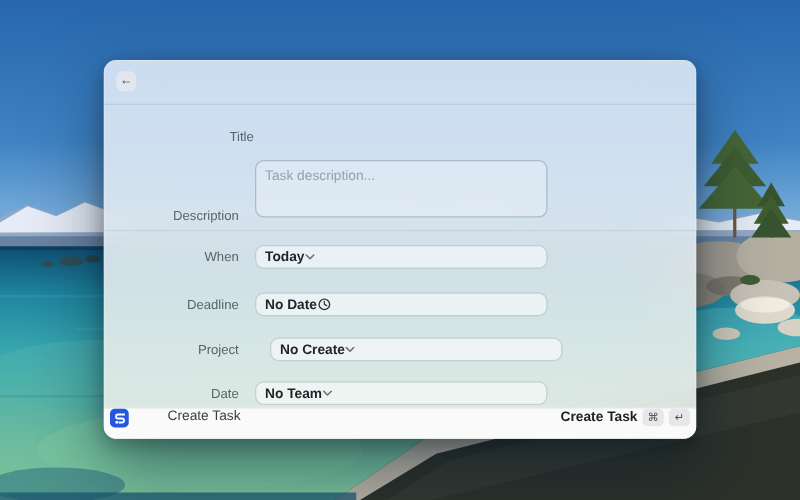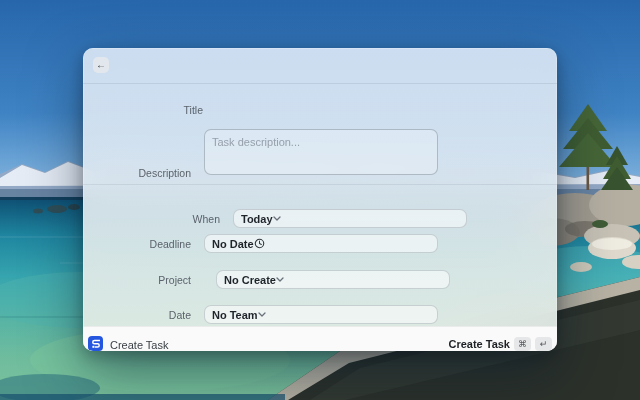--- a/index.html
+++ b/index.html
@@ -32,30 +32,30 @@
   .title-input::placeholder{color:#8e98a5;}
 
   .row-desc{top:85px;height:46px;align-items:flex-end;}
   .row-desc .lbl{padding-top:7px;}
   .desc-input{width:100%;height:46px;box-sizing:border-box;border:1px solid rgba(95,108,120,0.38);border-radius:7px;
     background:rgba(255,255,255,0.26);padding:6px 7px;font-family:"Liberation Sans",sans-serif;
     font-size:11px;color:#22262c;resize:none;outline:none;}
   .desc-input::placeholder{color:#96a0ac;}
 
   .row-select{height:19px;align-items:center;}
-  .row-when{top:161px;padding-left:29px;} .row-deadline{top:186px;} .row-project{top:222px;gap:12px;} .row-team{top:257px;}
+  .row-when{top:148px;} .row-deadline{top:186px;} .row-project{top:222px;gap:12px;} .row-team{top:257px;}
   .select-btn{width:100%;height:19px;box-sizing:border-box;display:flex;align-items:center;
     background:rgba(255,255,255,0.55);border:1px solid rgba(110,122,134,0.30);border-radius:7px;
     padding:0 7px;cursor:pointer;}
   .select-btn .val{font-size:11px;font-weight:bold;color:#1f242a;}
   .icon-svg{display:flex;align-items:center;}
 
   .win-footer{position:absolute;left:0;right:0;bottom:0;height:25px;
     background:rgba(251,251,251,0.95);border-top:1px solid rgba(40,55,70,0.07);
-    display:flex;align-items:flex-end;padding:0 5px;box-sizing:border-box;}
+    display:flex;align-items:flex-start;padding:0 5px;box-sizing:border-box;gap:24px;}
   .app-badge{width:15px;height:15px;border-radius:4px;display:flex;align-items:center;justify-content:center;flex:0 0 auto;}
   .footer-app-label{margin-left:7px;font-size:11px;color:#3c4147;}
   .footer-spacer{flex:1;}
   .submit-btn{display:flex;align-items:center;background:none;border:none;padding:0;cursor:pointer;font-family:"Liberation Sans",sans-serif;}
   .submit-label{font-size:11px;font-weight:bold;color:#1d2125;}
   .keycap{width:17px;height:14px;margin-left:4px;border-radius:4px;background:#e6e7e8;
     display:flex;align-items:center;justify-content:center;font-size:9px;color:#54585e;}
 </style>
 </head>
 <body>

